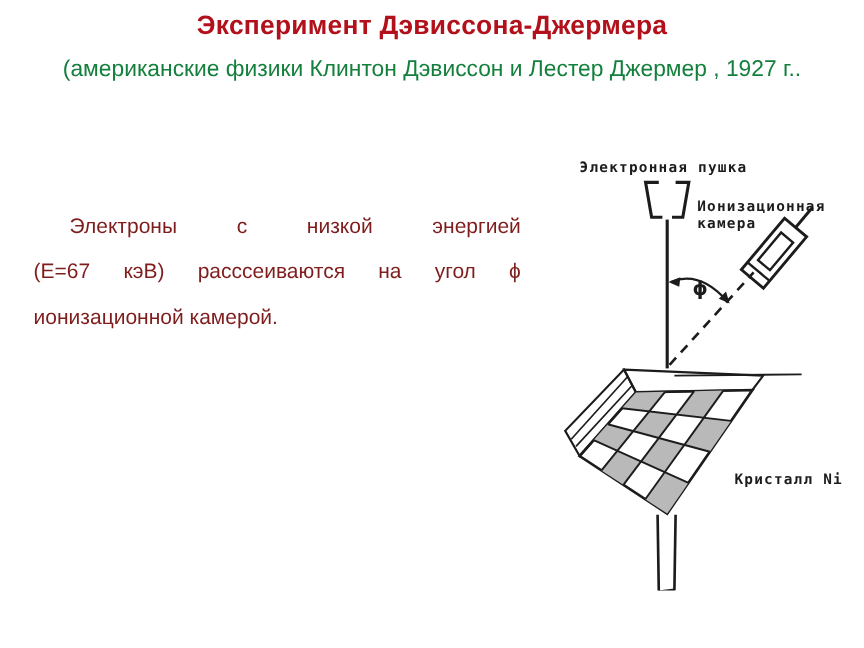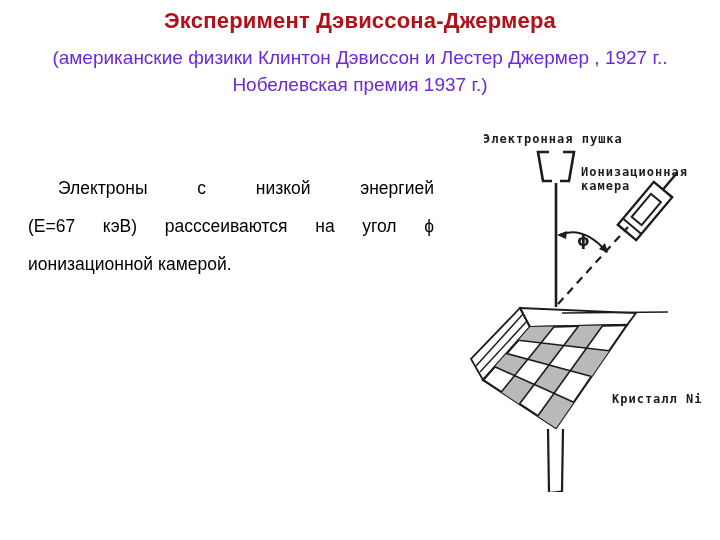--- a/index.html
+++ b/index.html
@@ -7,24 +7,24 @@
     position:relative; width:720px; height:492px; background:#ffffff;
     overflow:hidden; font-family:"Liberation Sans", sans-serif;
   }
   .title{
     position:absolute; top:8px; left:0; width:720px;
     text-align:center; font-size:22px; font-weight:bold; color:#b2101a;
     letter-spacing:0.2px;
   }
   .subtitle{
     position:absolute; top:44px; left:0; width:720px;
-    text-align:center; font-size:19px; color:#6d28d9; line-height:27px;
+    text-align:center; font-size:19px; color:#15803d; line-height:27px;
   }
   .para{
-    position:absolute; left:28px; width:406px; color:#000000;
+    position:absolute; left:28px; width:406px; color:#7f1d1d;
     font-size:17.5px;
   }
   .para .line{ display:block; height:38px; line-height:38px; overflow:hidden; }
   .jline{ text-align:justify; text-align-last:justify; }
   .lline{ text-align:center; text-align-last:left; }
   .indent{ padding-left:30px; }
   .p1{ top:169px; }
   .p2{ top:316px; }
   .diagram{ position:absolute; left:440px; top:115px; }
   .dlabel{
@@ -36,21 +36,20 @@
 </style>
 </head>
 <body>
 
 <div class="slide">
 
   <div class="title">Эксперимент Дэвиссона-Джермера</div>
 
   <div class="subtitle">
     <div>(американские физики Клинтон Дэвиссон и Лестер Джермер , 1927 г..</div>
-    <div>Нобелевская премия 1937 г.)</div>
   </div>
 
   <div class="para p1">
     <span class="line jline indent">Электроны с низкой энергией</span>
     <span class="line jline">(Е=67 кэВ) расссеиваются на угол ϕ</span>
     <span class="line lline">ионизационной камерой.</span>
   </div>
 
 
   <svg class="diagram" width="280" height="425" viewBox="0 0 280 425" xmlns="http://www.w3.org/2000/svg">

